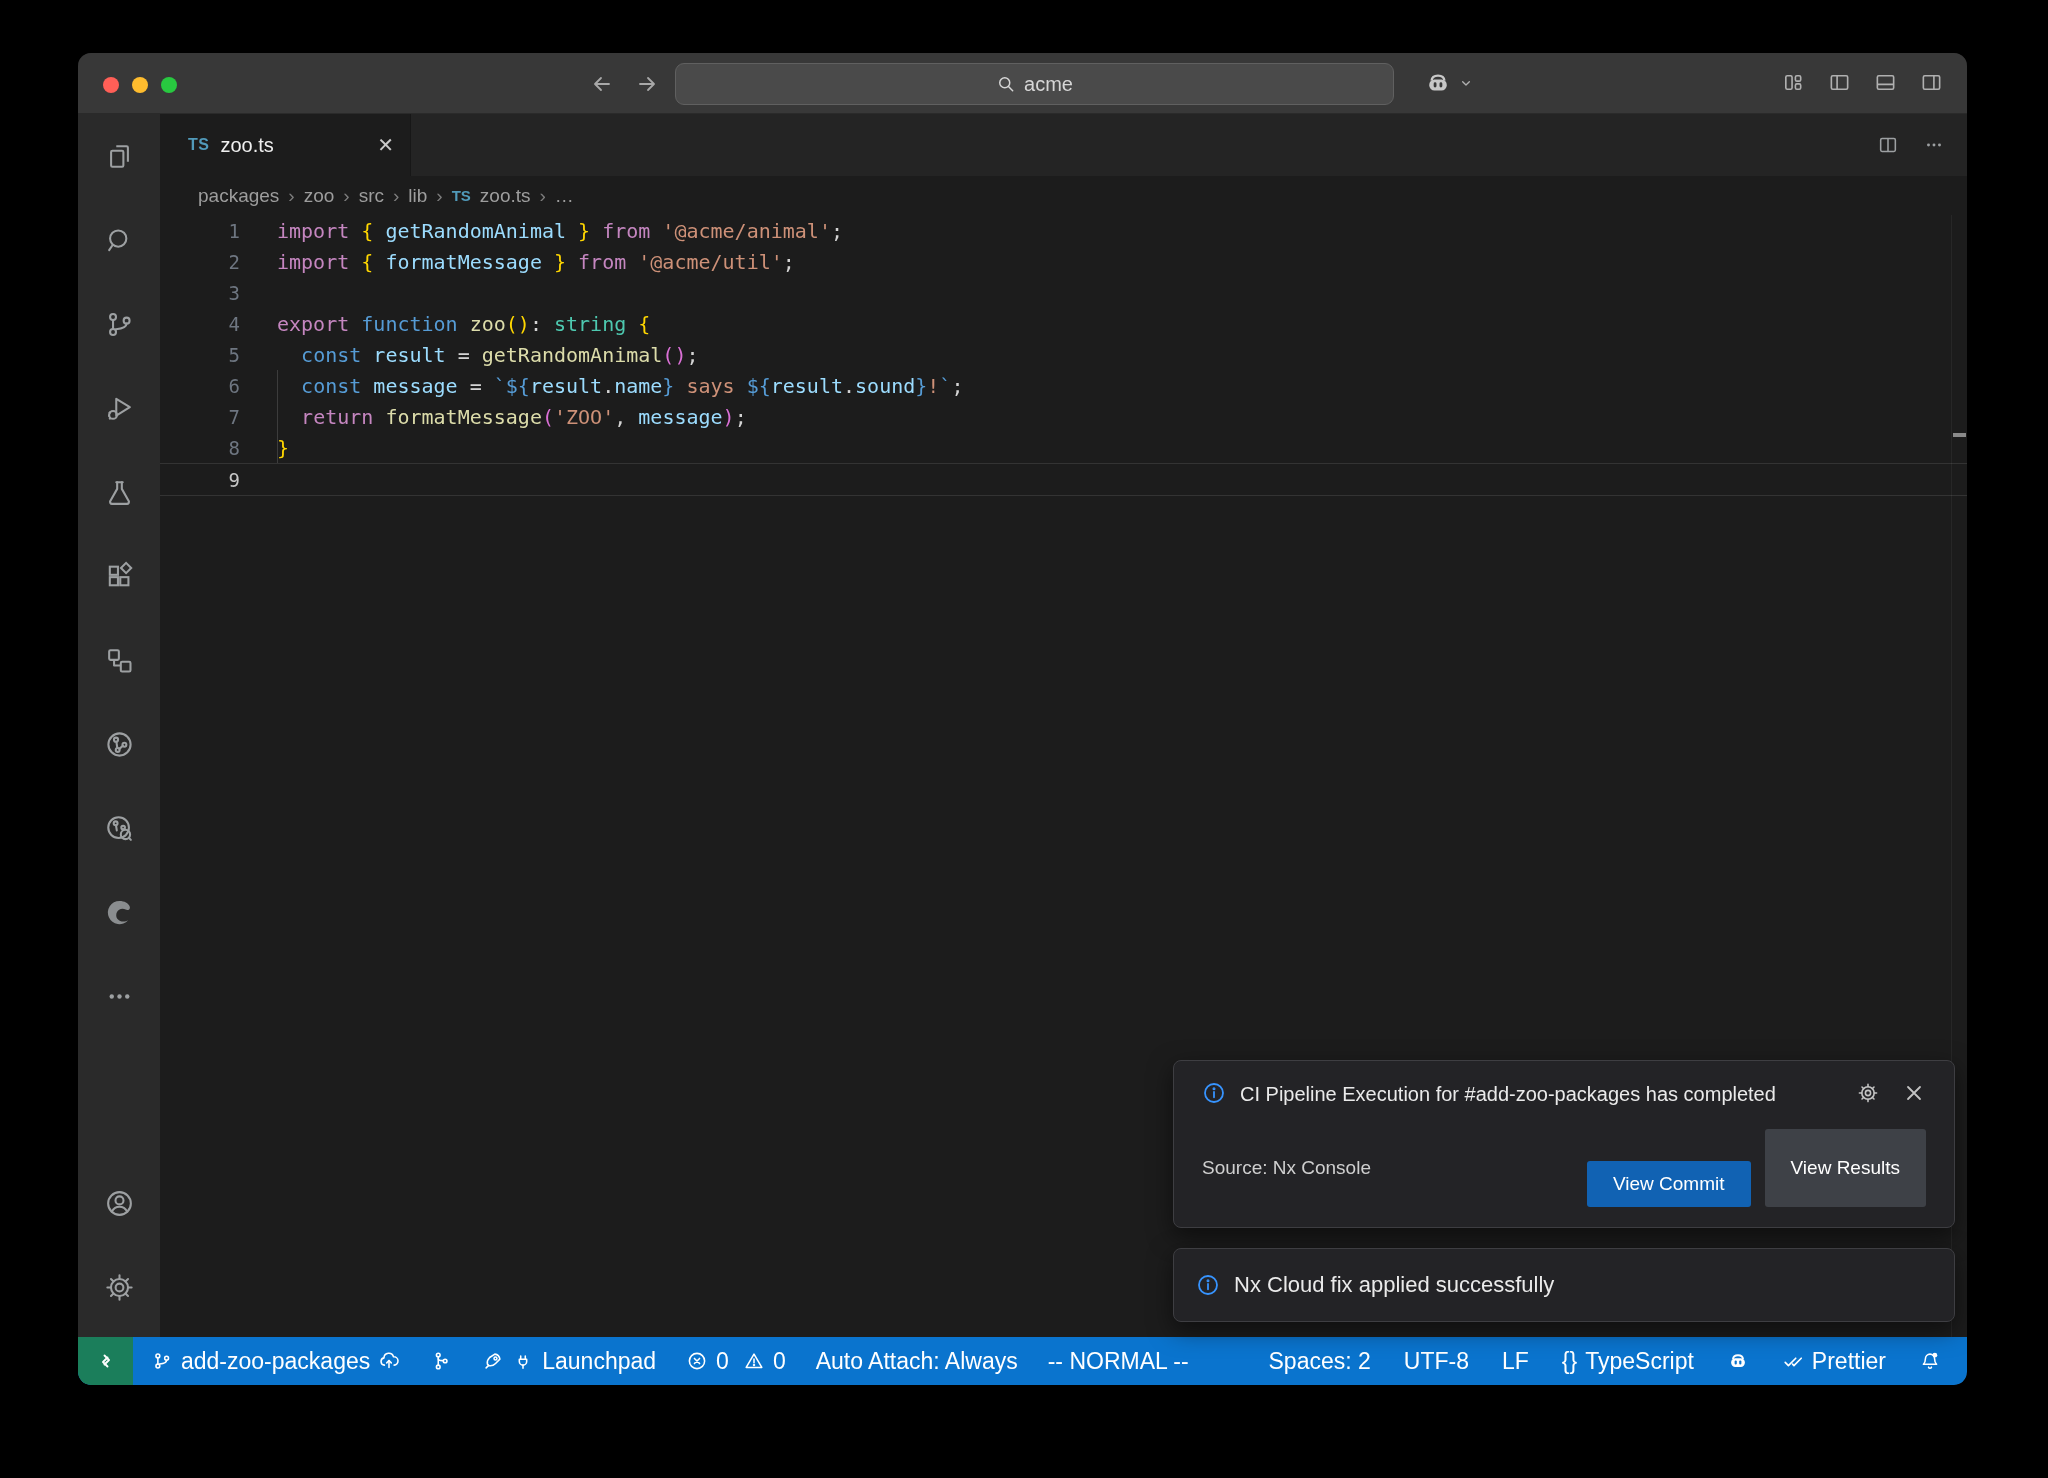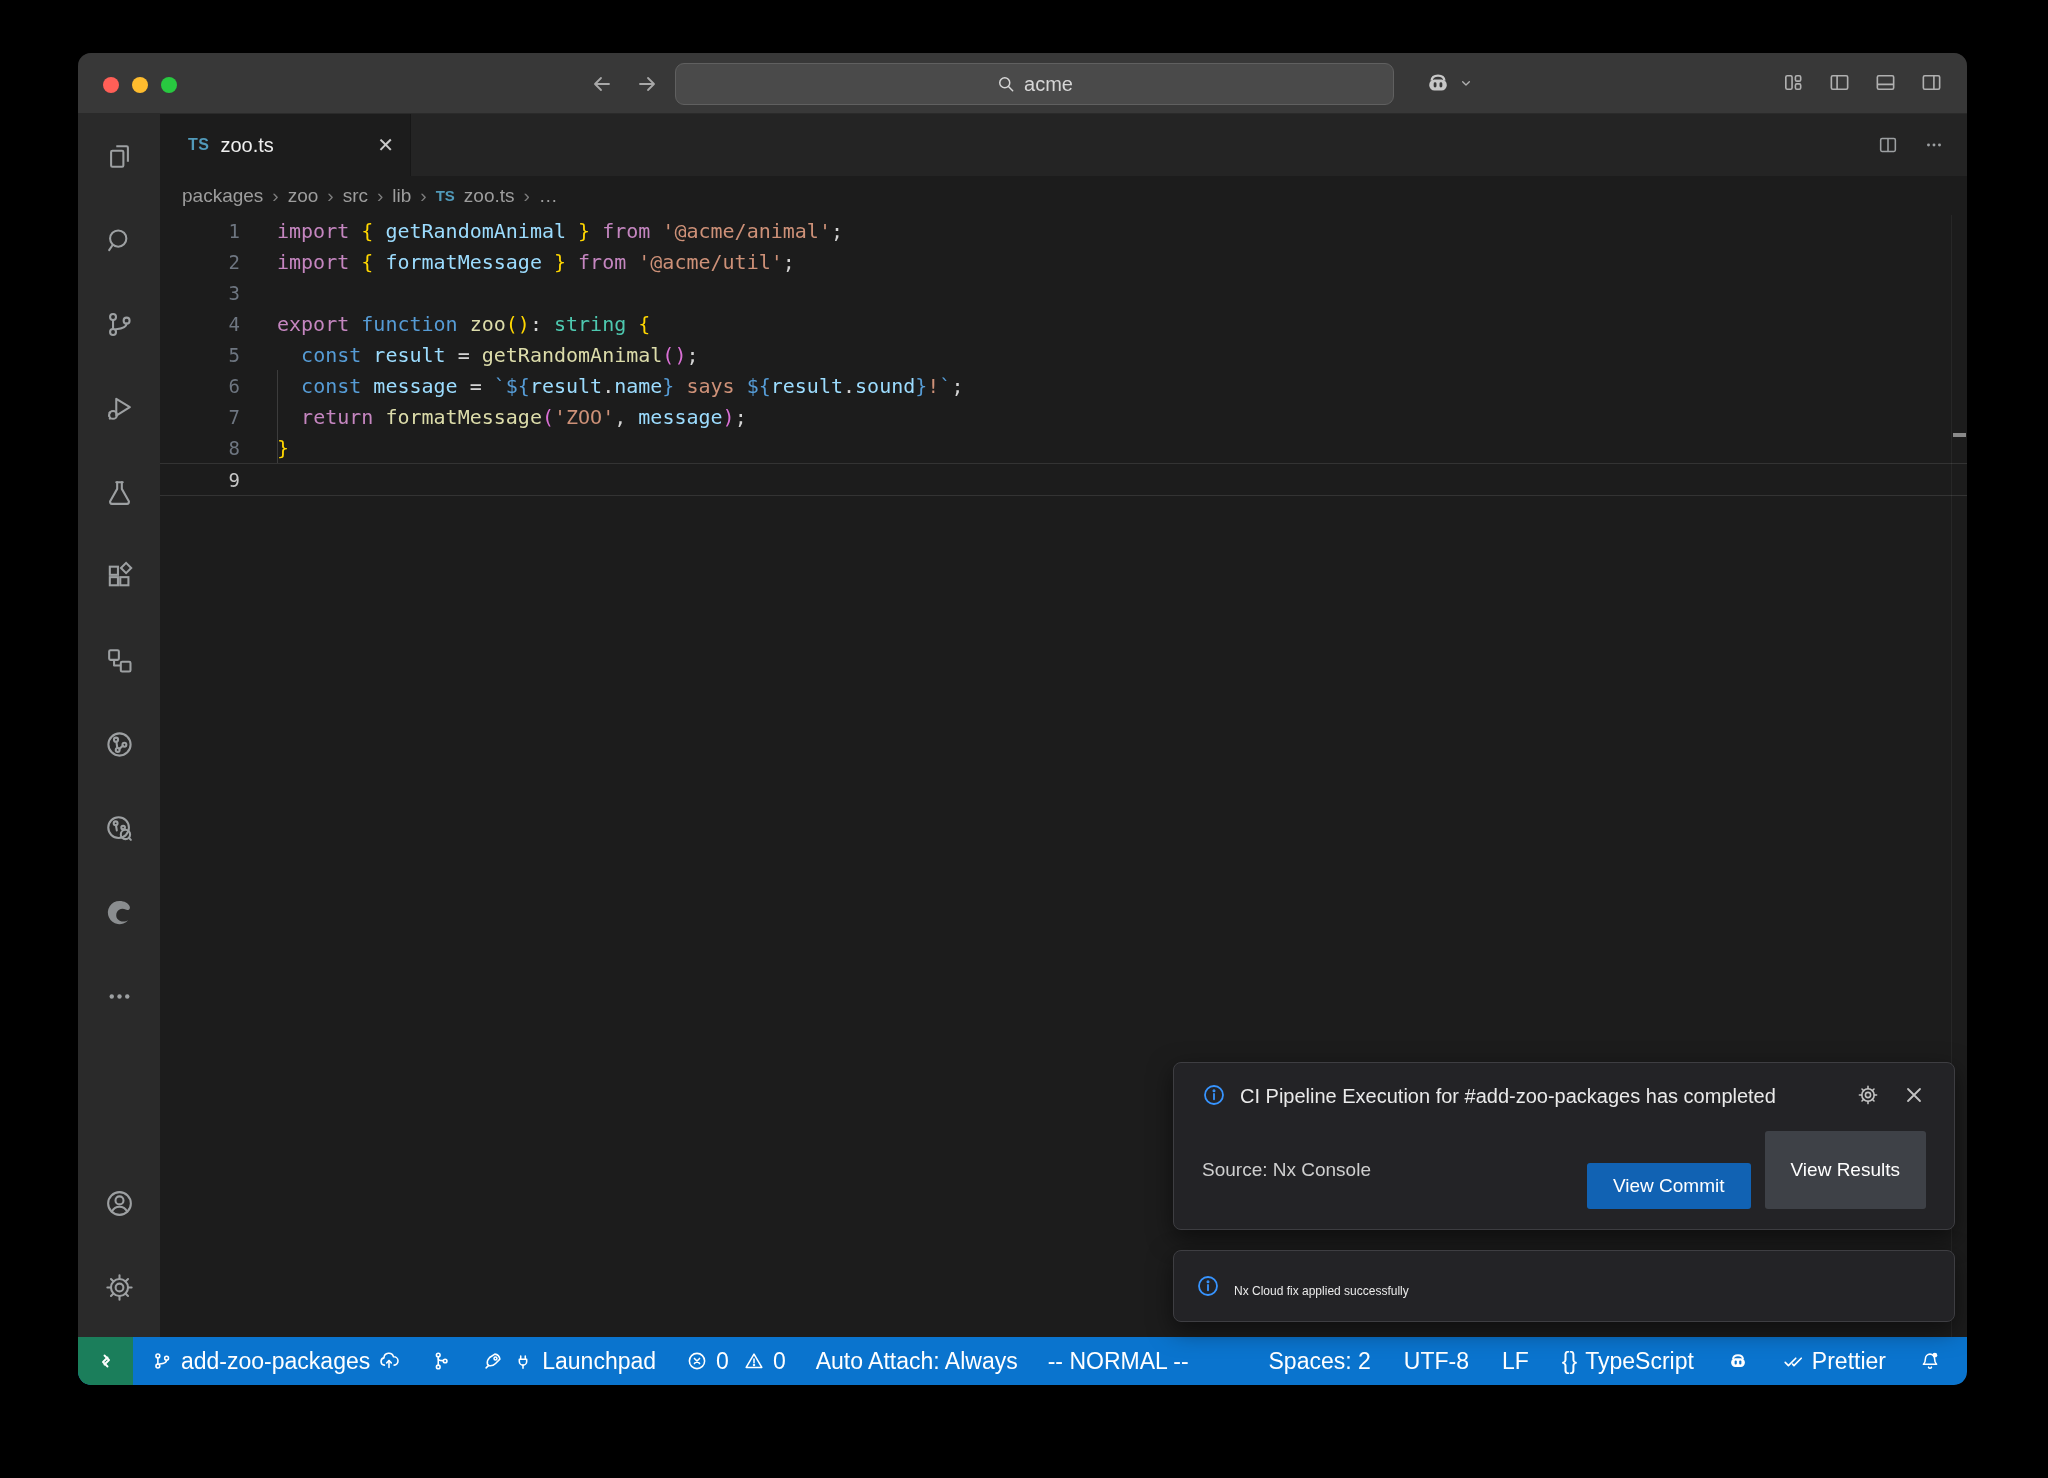--- a/index.html
+++ b/index.html
@@ -28,21 +28,21 @@
   .editorcol{flex:1;display:flex;flex-direction:column;min-width:0;background:#1c1c1c;position:relative;}
   
   .tabstrip{height:62px;background:#242424;display:flex;align-items:stretch;flex:none;}
   .tab{width:206px;background:#1c1c1c;display:flex;align-items:center;padding:0 16px 0 28px;gap:11px;border-right:1px solid #171717;}
   .ts-badge{color:var(--ts-icon);font-weight:bold;font-size:16px;letter-spacing:.5px;}
   .tab-label{color:#f0f0f0;font-size:20px;}
   .tab-close{margin-left:auto;color:#c9c9c9;font-size:20px;line-height:1;}
   .tab-actions{margin-left:auto;display:flex;align-items:center;gap:24px;padding-right:22px;color:#9da0a2;}
   .tab-actions svg{width:22px;height:22px;}
   
-  .breadcrumbs{height:39px;display:flex;align-items:center;padding-left:22px;gap:9px;color:#9d9d9d;font-size:19px;flex:none;}
+  .breadcrumbs{height:39px;display:flex;align-items:center;padding-left:38px;gap:9px;color:#9d9d9d;font-size:19px;flex:none;}
   .bc-sep{color:#7d7d7d;}
   .bc-ts{color:var(--ts-icon);font-weight:bold;font-size:15px;}
   
   .code-area{flex:1;position:relative;font-family:"DejaVu Sans Mono",monospace;font-size:20px;min-height:0;}
   .code-row{height:31px;display:flex;align-items:center;white-space:pre;}
   .gutter{width:80px;flex:none;text-align:right;color:#6e7681;font-size:19px;}
   .code-text{padding-left:37px;}
   .blame-row .code-text{color:#8f8f8f;font-family:"Liberation Sans",sans-serif;font-size:18px;}
   .code-row.current{border-top:1px solid rgba(255,255,255,.10);border-bottom:1px solid rgba(255,255,255,.10);}
   .code-row.current .gutter{color:#c6c6c6;}
@@ -56,21 +56,21 @@
   .toast-title{color:#eaeaea;font-size:20px;line-height:38px;width:545px;flex:none;margin-top:-6px;}
   .toast-head-icons{margin-left:auto;display:flex;gap:22px;color:#c3c3c3;}
   .toast-head-icons svg{width:24px;height:24px;}
   .info-circle{width:24px;height:24px;flex:none;color:var(--info-icon);}
   .toast-foot{display:flex;align-items:center;margin-top:16px;}
   .toast-source{color:#cfcfcf;font-size:19px;}
   .toast-btns{margin-left:auto;display:flex;gap:14px;}
   .btn{border:none;border-radius:3px;font-size:19px;color:#fff;padding:12px 26px;font-family:inherit;}
   .btn.primary{background:var(--primary-button-bg);margin-top:32px;}
   .btn.secondary{background:var(--secondary-button-bg);}
-  .toast-simple{display:flex;align-items:flex-end;gap:14px;color:#eaeaea;font-size:12px;padding:23px 22px;}
+  .toast-simple{display:flex;align-items:center;gap:14px;color:#eaeaea;font-size:22px;padding:23px 22px;}
   
   .statusbar{height:48px;background:var(--status-bar-bg);flex:none;display:flex;align-items:stretch;
     color:#fff;font-size:23px;border-radius:0 0 13px 13px;overflow:hidden;}
   .remote{width:55px;background:var(--remote-bg);display:flex;align-items:center;justify-content:center;flex:none;}
   .remote svg{width:24px;height:24px;}
   .sb-left{display:flex;align-items:center;gap:30px;padding-left:18px;min-width:0;}
   .sb-right{margin-left:auto;display:flex;align-items:center;gap:33px;padding-right:26px;}
   .sb-item{display:flex;align-items:center;gap:8px;white-space:nowrap;}
   .sb-item svg{width:22px;height:22px;}
   .badge-dot{fill:#fff;}

